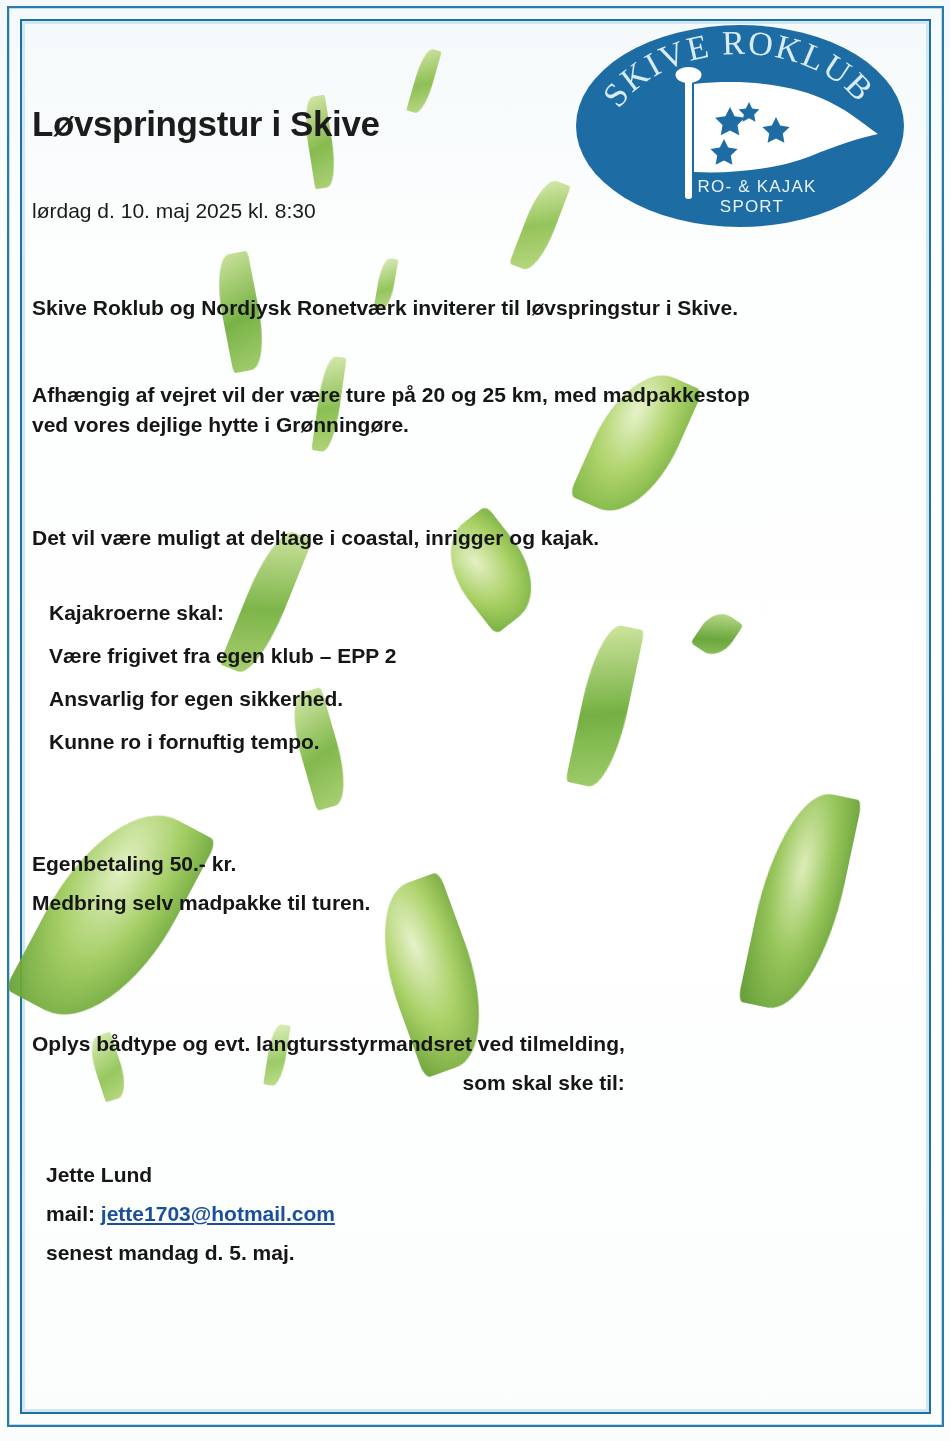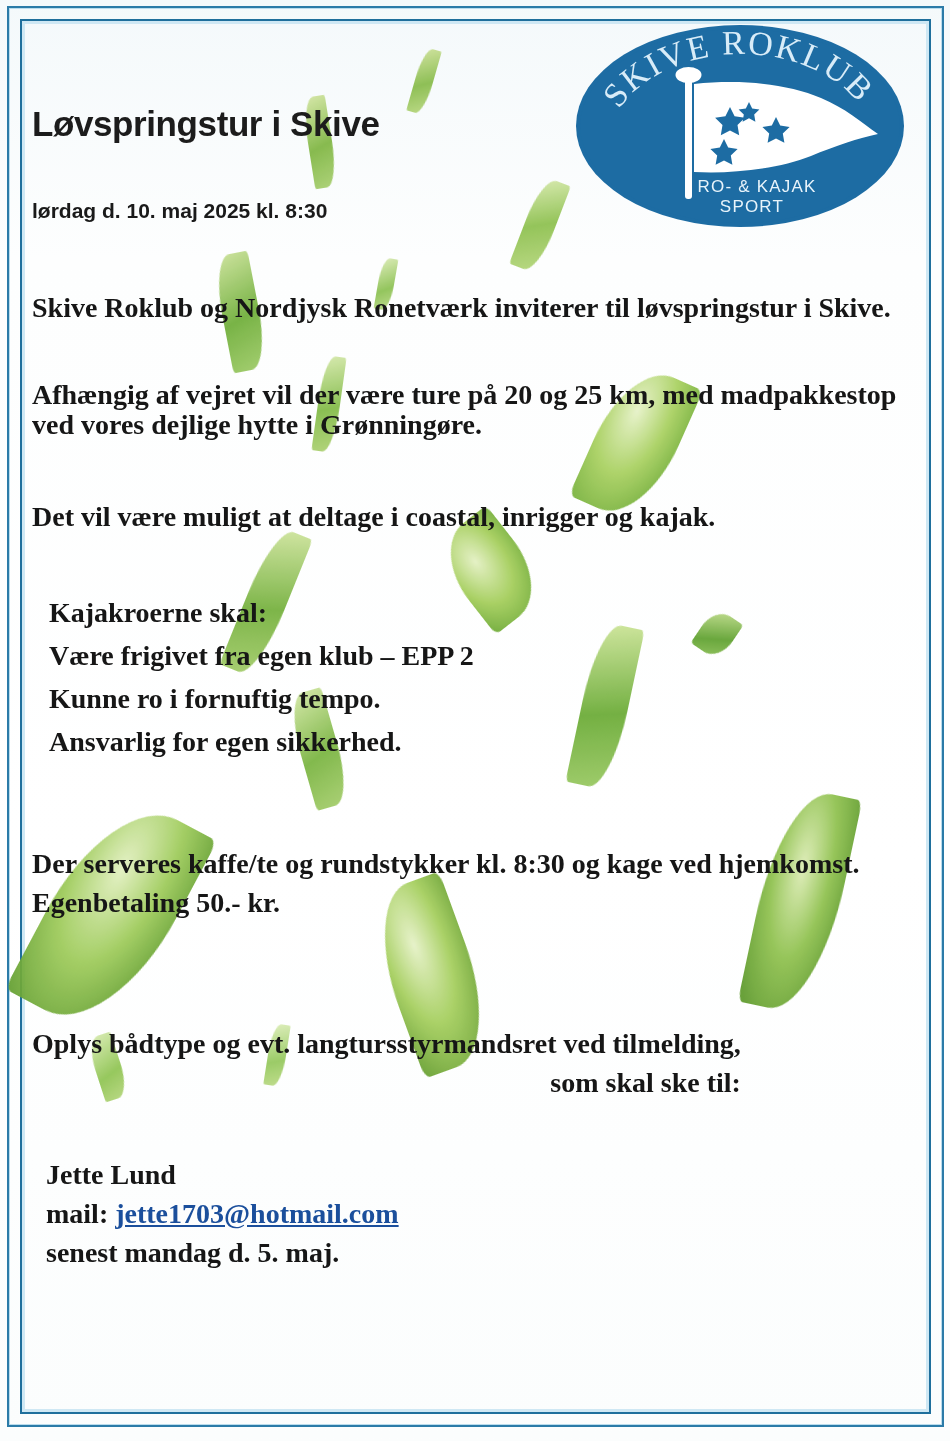--- a/index.html
+++ b/index.html
@@ -74,38 +74,38 @@
     font-weight: 700;
     font-size: 35px;
     letter-spacing: -0.4px;
     color: #1c1c1c;
     white-space: nowrap;
   }
   .subtitle {
     position:absolute;
     left: 32px; top: 199px;
     font-family: "Liberation Sans", "DejaVu Sans", sans-serif;
-    font-weight: 700;
+    font-weight: 400;
     font-size: 21px;
     color: #1a1a1a;
     white-space: nowrap;
   }
 
   .body-block { position:absolute; left:32px; }
   .body-line {
-    font-family: Liberation Serif, serif;
+    font-family: Liberation Sans, sans-serif;
     font-weight: 700;
-    font-size: 28px;
+    font-size: 21px;
     line-height: 30px;
     color: #161616;
     white-space: nowrap;
   }
   .p-intro   { top: 293px; }
   .p-weather { top: 380px; }
-  .p-types   { top: 502px; }
+  .p-types   { top: 523px; }
   .p-kayak   { top: 591px; }
   .p-coffee  { top: 844px; }
   .p-signup  { top: 1024px; text-align: right; }
   .p-contact { top: 1155px; margin-left: 14px; }
 
   .p-signup .body-line,
   .p-kayak .body-line,
   .p-coffee .body-line,
   .p-contact .body-line { line-height: 39px; }
   .p-kayak .body-line { line-height: 43px; margin-left: 17px; }
@@ -197,27 +197,27 @@
       <div class="body-line">ved vores dejlige hytte i Grønningøre.</div>
     </div>
 
     <div class="body-block p-types">
       <div class="body-line">Det vil være muligt at deltage i coastal, inrigger og kajak.</div>
     </div>
 
     <div class="body-block p-kayak">
       <div class="body-line">Kajakroerne skal:</div>
       <div class="body-line">Være frigivet fra egen klub – EPP 2</div>
+      <div class="body-line">Ansvarlig for egen sikkerhed.</div>
       <div class="body-line">Kunne ro i fornuftig tempo.</div>
-      <div class="body-line">Ansvarlig for egen sikkerhed.</div>
     </div>
 
     <div class="body-block p-coffee">
-      <div class="body-line">Der serveres kaffe/te og rundstykker kl. 8:30 og kage ved hjemkomst.</div>
       <div class="body-line">Egenbetaling 50.- kr.</div>
+      <div class="body-line">Medbring selv madpakke til turen.</div>
     </div>
 
     <div class="body-block p-signup">
       <div class="body-line">Oplys bådtype og evt. langtursstyrmandsret ved tilmelding,</div>
       <div class="body-line">som skal ske til:</div>
     </div>
 
     <div class="body-block p-contact">
       <div class="body-line">Jette Lund</div>
       <div class="body-line"><span>mail: </span><a class="mail-link" href="#">jette1703@hotmail.com</a></div>

